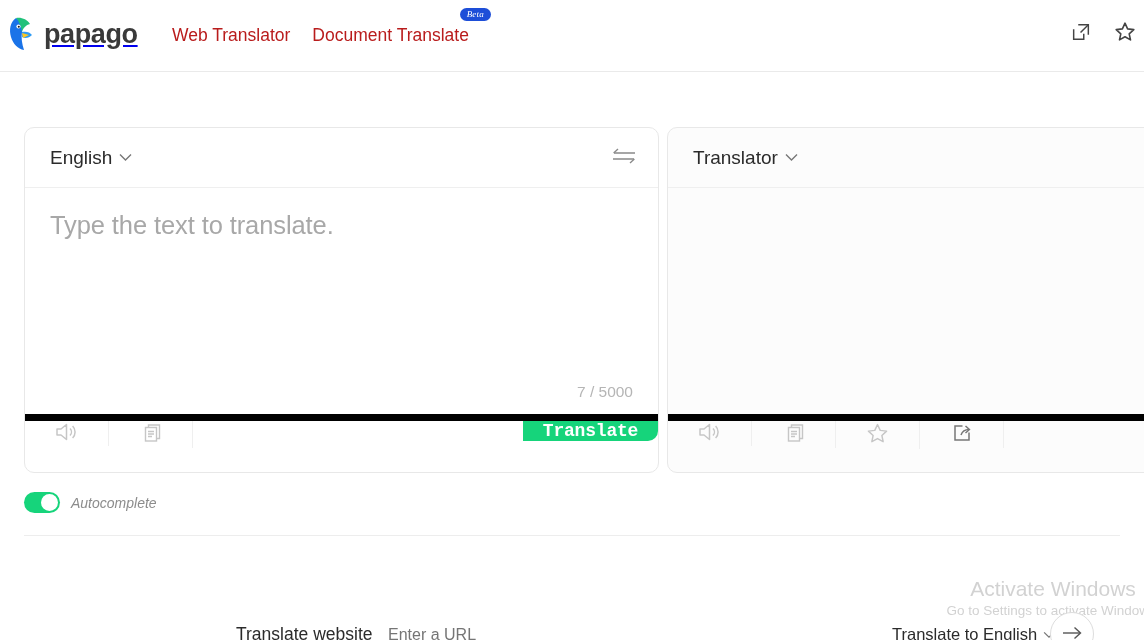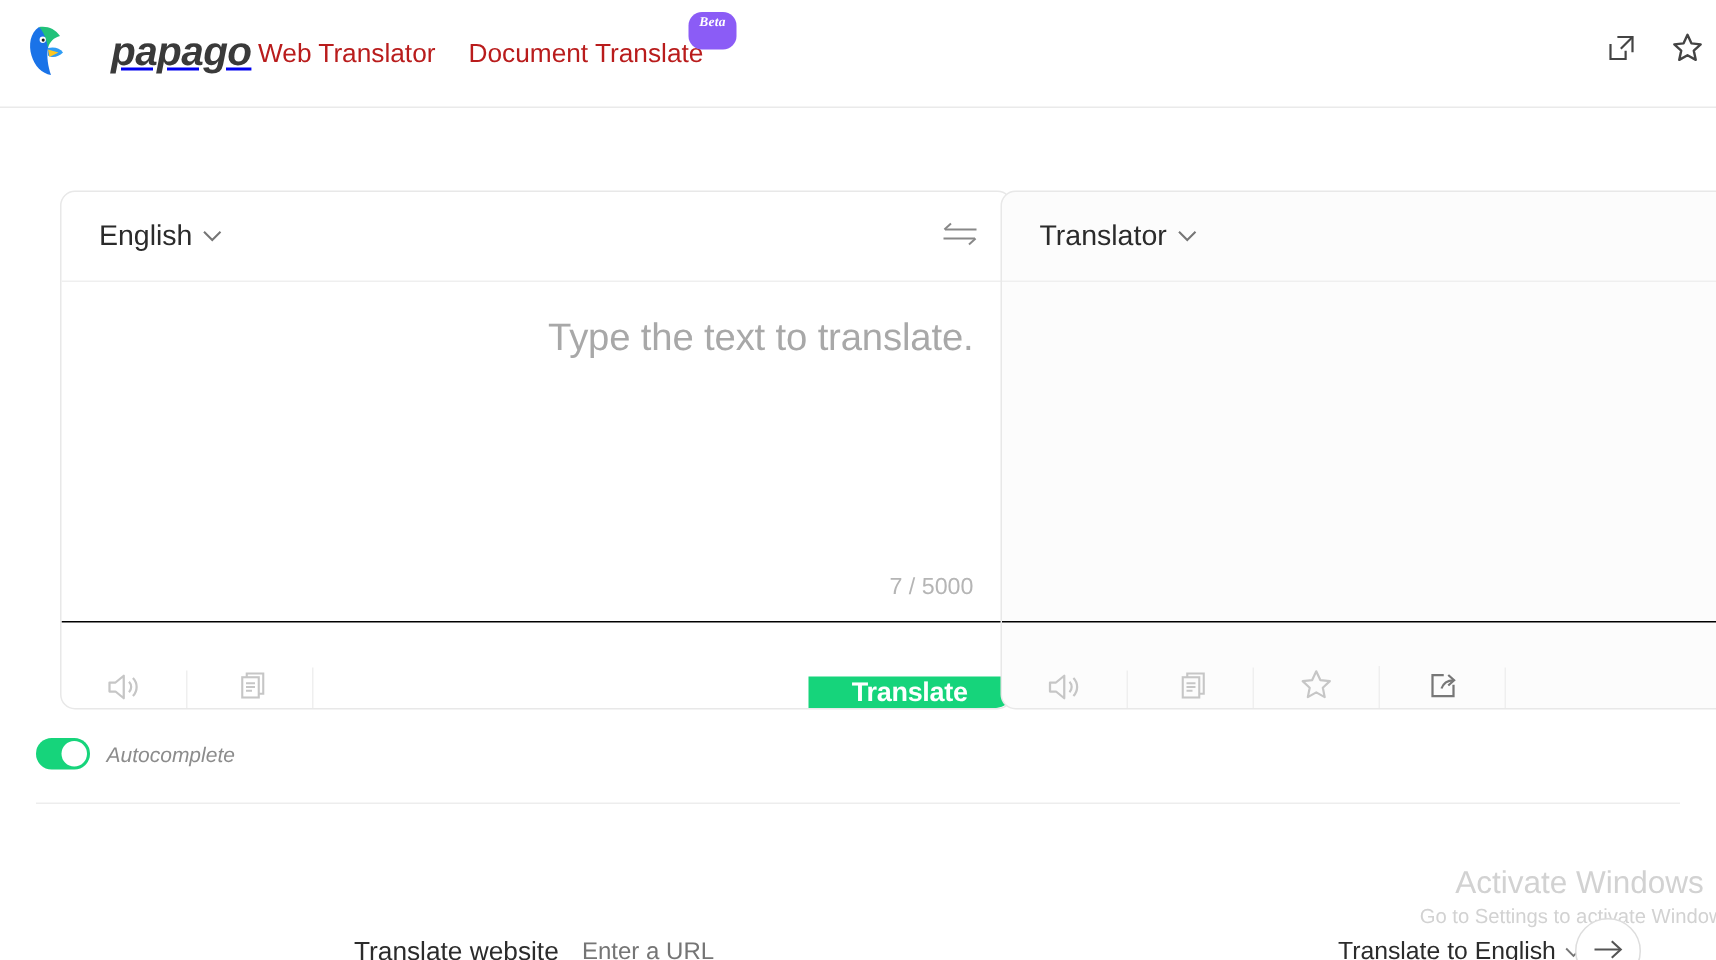--- a/index.html
+++ b/index.html
@@ -17,25 +17,24 @@
   .header {
     position: absolute;
     top: 0; left: 0;
     width: 1144px;
     height: 72px;
     background: #ffffff;
     border-bottom: 1px solid #eaeaea;
   }
   .brand {
     position: absolute;
-    left: 14px; top: 14px;
-    display: flex;
-    align-items: center;
-    gap: 20px;
-    font-style: italic;
+    left: 4px; top: 14px;
+    display: flex;
+    align-items: center;
+    gap: 0;
   }
   .brand-logo { width: 40px; height: 40px; display: block; }
   .brand-name {
     font-size: 27px;
     font-weight: 700;
     color: #3a3a3a;
     letter-spacing: -0.4px;
     line-height: 1;
   }
   .nav {
@@ -50,30 +49,29 @@
     color: #b91c1c;
     text-decoration: none;
     white-space: nowrap;
     line-height: 22px;
   }
   .nav-item { position: relative; }
   .beta-badge {
     position: absolute;
     top: -16px;
     right: -22px;
-    background: #8b5cf6;
+    background: #1d4ed8;
     color: #ffffff;
     font-size: 9px;
     font-style: italic;
     font-family: "Liberation Serif", "DejaVu Serif", serif;
-    padding: 2px 7px 14px;
+    padding: 2px 7px 2px;
     border-radius: 9px;
     line-height: 1;
     letter-spacing: 0.2px;
-    font-weight: bold;
   }
   .header-actions {
     position: absolute;
     right: 4px; top: 18px;
     display: flex;
     align-items: center;
     gap: 14px;
   }
   .hdr-icon-btn {
     width: 30px; height: 30px;
@@ -90,21 +88,21 @@
   }
   .panel {
     position: absolute;
     top: 0;
     border: 1px solid #e8e8e8;
     border-radius: 10px;
     background: #ffffff;
     height: 346px;
     overflow: hidden;
   }
-  .panel-source { left: 16px; width: 635px; }
+  .panel-source { left: 0; width: 635px; }
   .panel-target { left: 643px; width: 560px; background: #fcfcfc; }
 
   .panel-head {
     position: relative;
     height: 60px;
     border-bottom: 1px solid #efefef;
     display: flex;
     align-items: center;
   }
   .lang-select {
@@ -136,36 +134,36 @@
   .panel-body {
     position: relative;
     height: 227px;
     padding: 22px 25px 0;
   }
   .placeholder {
     font-size: 25.5px;
     color: #a8a8a8;
     line-height: 1.25;
     letter-spacing: -0.1px;
-    text-align: right;
   }
   .char-count {
     position: absolute;
     right: 25px; bottom: 14px;
     font-size: 15.5px;
     color: #b5b5b5;
   }
 
   .panel-foot {
     position: absolute;
     left: 0; right: 0; bottom: 0;
     height: 58px;
-    border-top: 1px solid #000000;
-    display: flex;
-    align-items: flex-end;
+    border-top: 7px solid #000000;
+    display: flex;
+    align-items: flex-start;
+    font-family: Liberation Mono, monospace;
   }
   .tool-btn {
     width: 84px;
     border: none;
     border-right: 1px solid #efefef;
     background: transparent;
     cursor: pointer;
     display: flex;
     align-items: center;
     justify-content: center;

